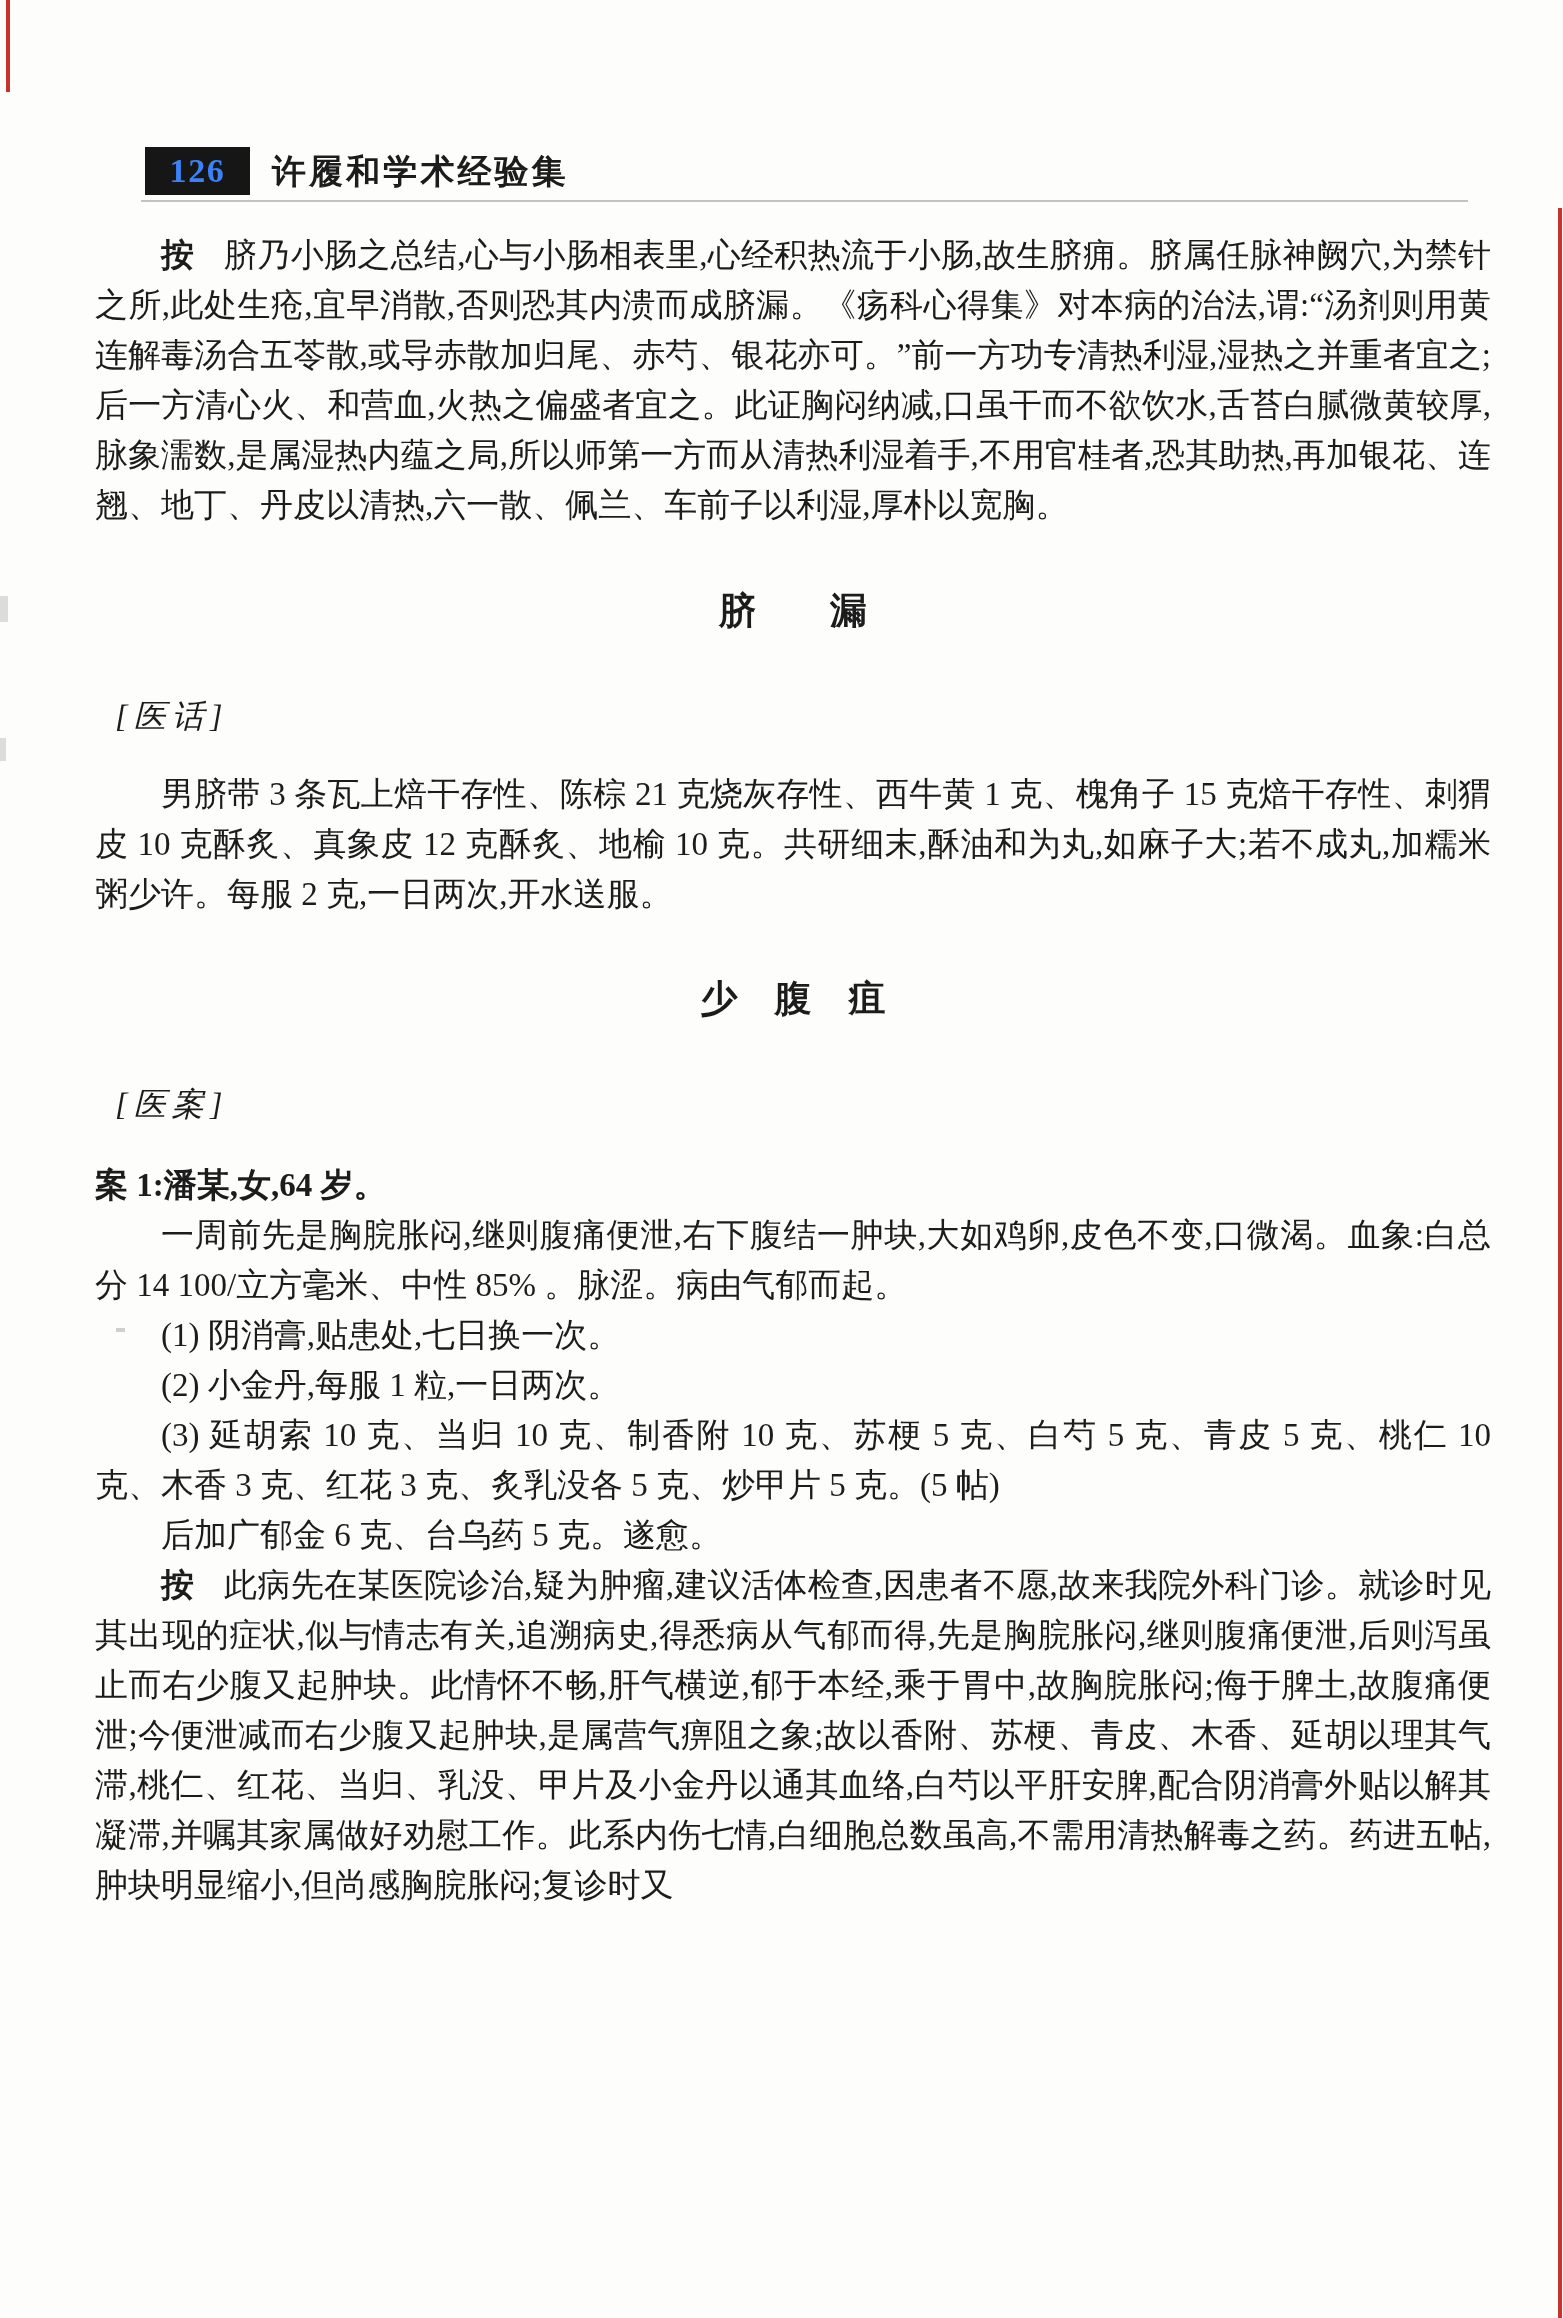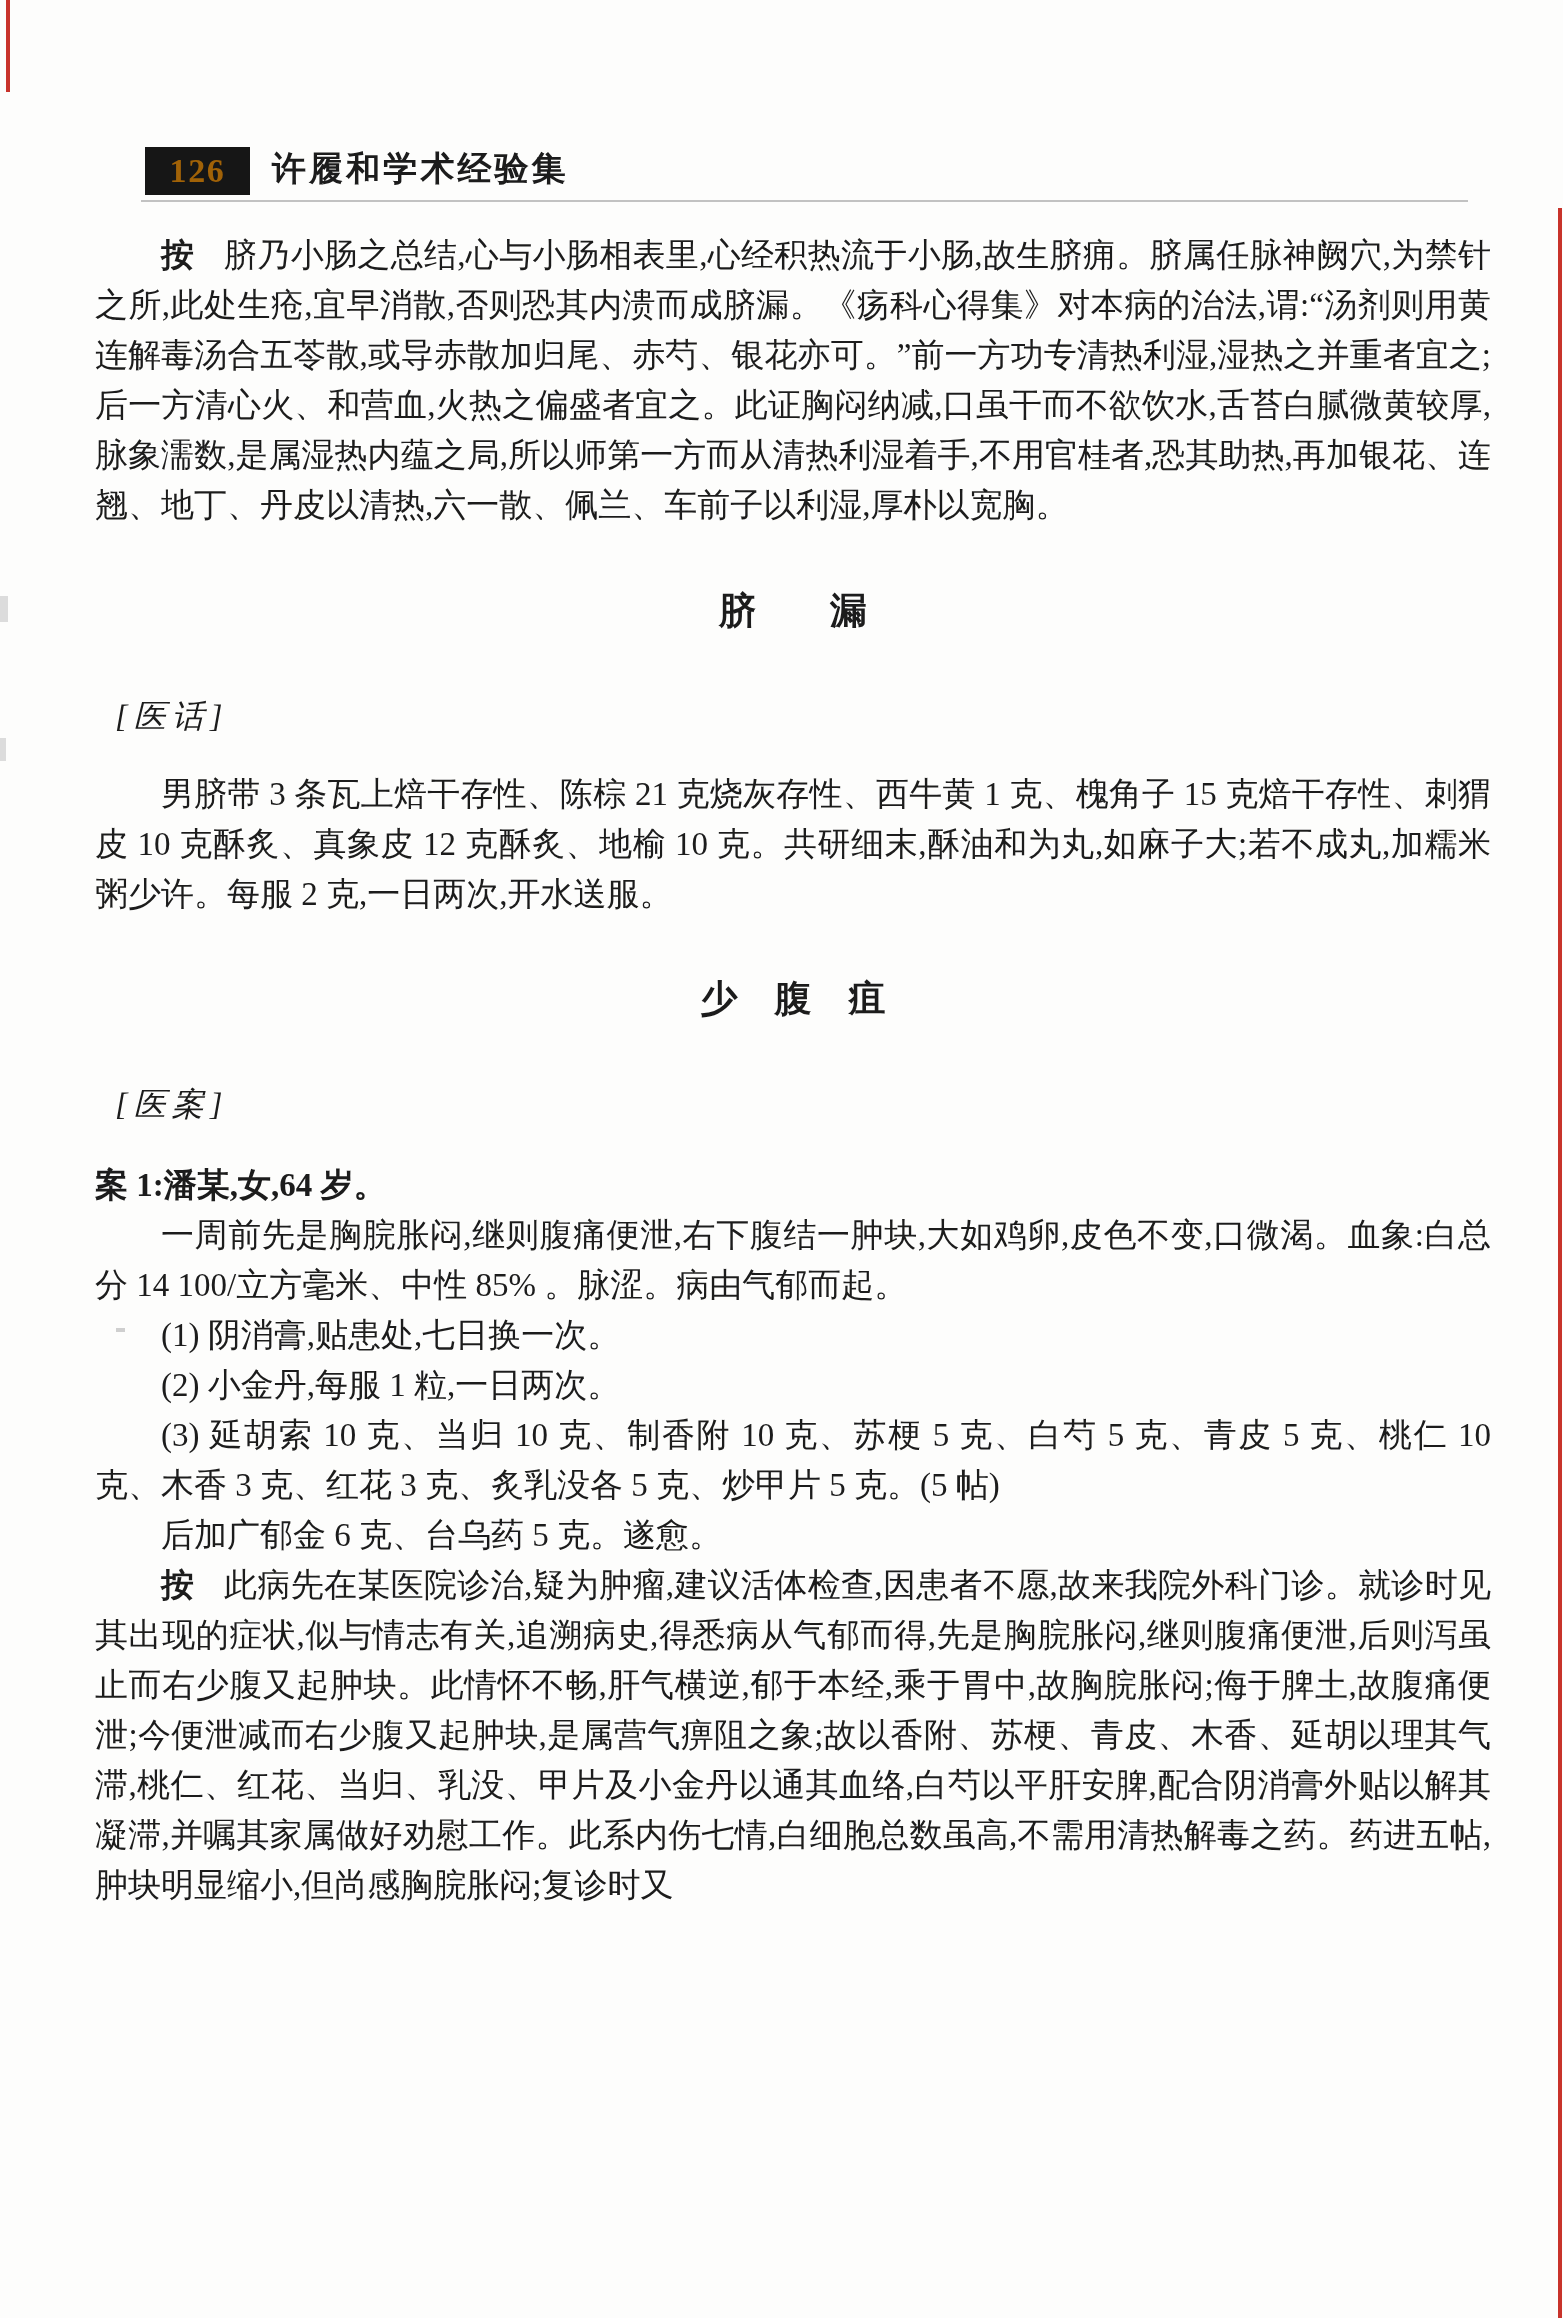--- a/index.html
+++ b/index.html
@@ -21,30 +21,30 @@
   .sp2 { left: 0; top: 738px;  width: 6.2px;  height: 23px; }
   .sp3 { left: 116px; top: 1328px; width: 9.3px; height: 3.9px; background: #cfcfcf; }
 
   
   .header {
     position: absolute; left: 95px; top: 147px; right: 73px;
     display: flex; align-items: center;
   }
   .page-num-badge {
     margin-left: 50px;
-    background: #161616; color: #a16207;
+    background: #161616; color: #3b82f6;
     font-weight: bold; font-size: 34px; line-height: 48px;
     width: 105px; height: 48px; text-align: center;
     letter-spacing: 1.6px;
   }
   .book-title {
     margin-left: 22px;
     font-weight: bold; font-size: 34px; line-height: 48px;
     letter-spacing: 3.1px;
-    font-family: Liberation Mono, monospace;
+    font-family: Liberation Sans, sans-serif;
   }
   .header-rule {
     position: absolute; left: 141px; top: 200px; width: 1327px; height: 0;
     border-top: 2.3px solid #c2c2c2;
   }
 
   
   .content {
     position: absolute; left: 95px; top: 230px; width: 1396px;
     font-size: 33px; line-height: 50px;

